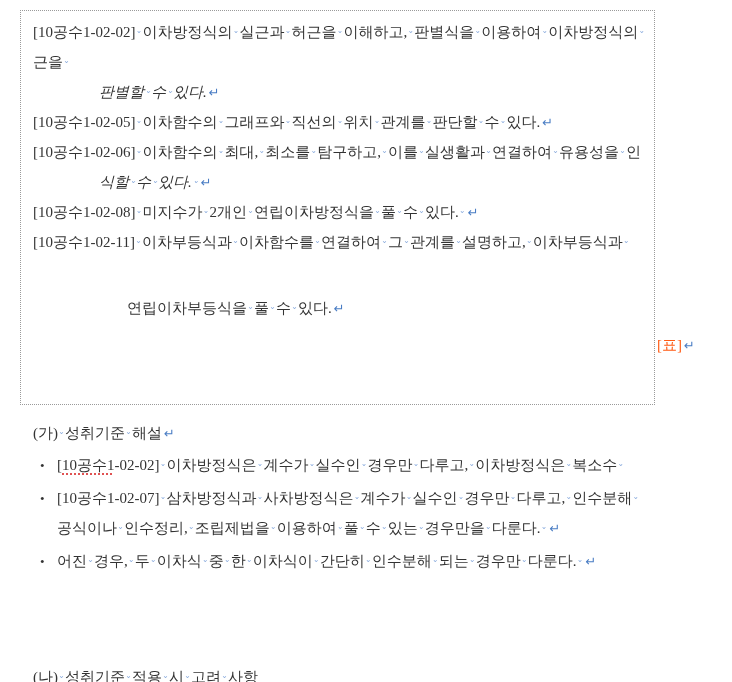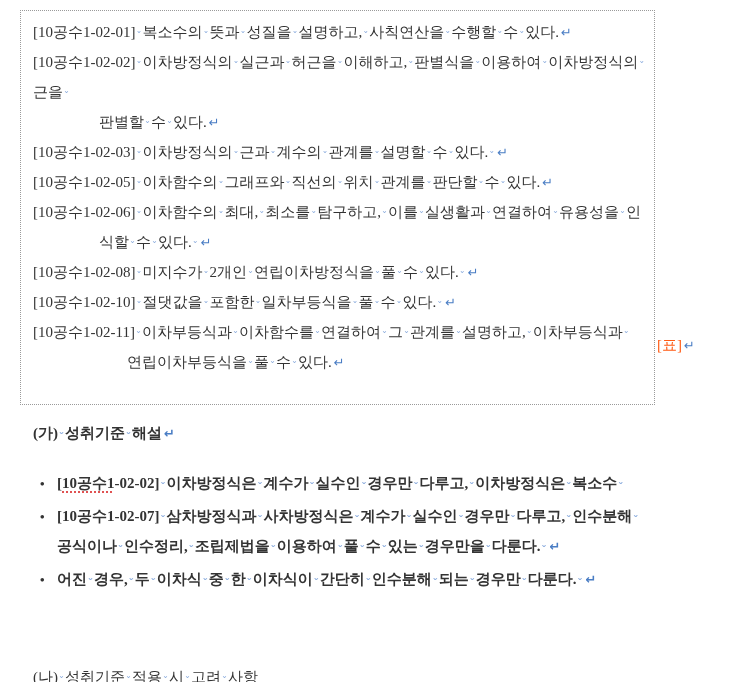--- a/index.html
+++ b/index.html
@@ -9,77 +9,68 @@
     font-family:"Liberation Serif","DejaVu Serif",serif;
   }
   .box{
     position:absolute;left:20px;top:10px;width:635px;height:395px;
     box-sizing:border-box;border:1px dotted #9a9a9a;
     padding:7px 8px 8px 12px;
   }
   .line{
     font-size:15px;line-height:29px;white-space:pre-wrap;
   }
-  .ind1{padding-left:66px;}
-  .ind2{padding-left:94px;}
+  .ind1{padding-left:66px;font-style:italic;}
+  .ind2{padding-left:94px;margin-top:36px;}
   .sp{
     color:#8fafdf;display:inline-block;width:7px;text-align:center;
     font-family:"DejaVu Sans",sans-serif;font-size:11px;
     transform:translateY(3px);
   }
   .ret{
     color:#4a7dc4;font-family:"DejaVu Sans",sans-serif;
     font-size:13px;margin-left:2px;
   }
   .tbl-ref{
     position:absolute;left:657px;top:331px;
     font-size:15px;line-height:29px;white-space:nowrap;
   }
   .tbl-ref .lab{color:#ff5a14;}
-  .section{position:absolute;left:33px;top:419px;width:648px;font-weight:bold;}
+  .section{position:absolute;left:33px;top:419px;width:648px;}
   .heading{font-size:15px;line-height:29px;}
-  ul.bullets{list-style:none;margin:20px 0 0 0;padding:0;}
+  ul.bullets{list-style:none;margin:2px 0 0 0;padding:0;}
   ul.bullets li{position:relative;padding-left:24px;margin-bottom:3px;}
   ul.bullets li::before{
     content:"\2022";position:absolute;left:7px;top:0;
     font-size:13px;line-height:29px;color:#333;
   }
   .squiggle{
     text-decoration:underline;text-decoration-style:dotted;
     text-decoration-color:#e05252;text-decoration-thickness:2px;
     text-underline-offset:3px;
   }
   .partial{position:absolute;left:33px;top:663px;}
 </style>
 </head>
 <body>
 
 <div class="box" id="standards-box">
     <div>
-      <div class="line">[10공수1-02-01]<span class="sp">ˇ</span>복소수의<span class="sp">ˇ</span>뜻과<span class="sp">ˇ</span>성질을<span class="sp">ˇ</span>설명하고,<span class="sp">ˇ</span>사칙연산을<span class="sp">ˇ</span>수행할<span class="sp">ˇ</span>수<span class="sp">ˇ</span>있다.<span class="ret">↵</span></div>
-    </div>
-    <div>
       <div class="line">[10공수1-02-02]<span class="sp">ˇ</span>이차방정식의<span class="sp">ˇ</span>실근과<span class="sp">ˇ</span>허근을<span class="sp">ˇ</span>이해하고,<span class="sp">ˇ</span>판별식을<span class="sp">ˇ</span>이용하여<span class="sp">ˇ</span>이차방정식의<span class="sp">ˇ</span>근을<span class="sp">ˇ</span></div>
       <div class="line ind1">판별할<span class="sp">ˇ</span>수<span class="sp">ˇ</span>있다.<span class="ret">↵</span></div>
-    </div>
-    <div>
-      <div class="line">[10공수1-02-03]<span class="sp">ˇ</span>이차방정식의<span class="sp">ˇ</span>근과<span class="sp">ˇ</span>계수의<span class="sp">ˇ</span>관계를<span class="sp">ˇ</span>설명할<span class="sp">ˇ</span>수<span class="sp">ˇ</span>있다.<span class="sp">ˇ</span><span class="ret">↵</span></div>
     </div>
     <div>
       <div class="line">[10공수1-02-05]<span class="sp">ˇ</span>이차함수의<span class="sp">ˇ</span>그래프와<span class="sp">ˇ</span>직선의<span class="sp">ˇ</span>위치<span class="sp">ˇ</span>관계를<span class="sp">ˇ</span>판단할<span class="sp">ˇ</span>수<span class="sp">ˇ</span>있다.<span class="ret">↵</span></div>
     </div>
     <div>
       <div class="line">[10공수1-02-06]<span class="sp">ˇ</span>이차함수의<span class="sp">ˇ</span>최대,<span class="sp">ˇ</span>최소를<span class="sp">ˇ</span>탐구하고,<span class="sp">ˇ</span>이를<span class="sp">ˇ</span>실생활과<span class="sp">ˇ</span>연결하여<span class="sp">ˇ</span>유용성을<span class="sp">ˇ</span>인</div>
       <div class="line ind1">식할<span class="sp">ˇ</span>수<span class="sp">ˇ</span>있다.<span class="sp">ˇ</span><span class="ret">↵</span></div>
     </div>
     <div>
       <div class="line">[10공수1-02-08]<span class="sp">ˇ</span>미지수가<span class="sp">ˇ</span>2개인<span class="sp">ˇ</span>연립이차방정식을<span class="sp">ˇ</span>풀<span class="sp">ˇ</span>수<span class="sp">ˇ</span>있다.<span class="sp">ˇ</span><span class="ret">↵</span></div>
-    </div>
-    <div>
-      <div class="line">[10공수1-02-10]<span class="sp">ˇ</span>절댓값을<span class="sp">ˇ</span>포함한<span class="sp">ˇ</span>일차부등식을<span class="sp">ˇ</span>풀<span class="sp">ˇ</span>수<span class="sp">ˇ</span>있다.<span class="sp">ˇ</span><span class="ret">↵</span></div>
     </div>
     <div>
       <div class="line">[10공수1-02-11]<span class="sp">ˇ</span>이차부등식과<span class="sp">ˇ</span>이차함수를<span class="sp">ˇ</span>연결하여<span class="sp">ˇ</span>그<span class="sp">ˇ</span>관계를<span class="sp">ˇ</span>설명하고,<span class="sp">ˇ</span>이차부등식과<span class="sp">ˇ</span></div>
       <div class="line ind2">연립이차부등식을<span class="sp">ˇ</span>풀<span class="sp">ˇ</span>수<span class="sp">ˇ</span>있다.<span class="ret">↵</span></div>
     </div>
   </div>
 
 <div class="tbl-ref">
   <span class="lab">[표]</span><span class="ret" id="tbl-ret">↵</span>
 </div>

